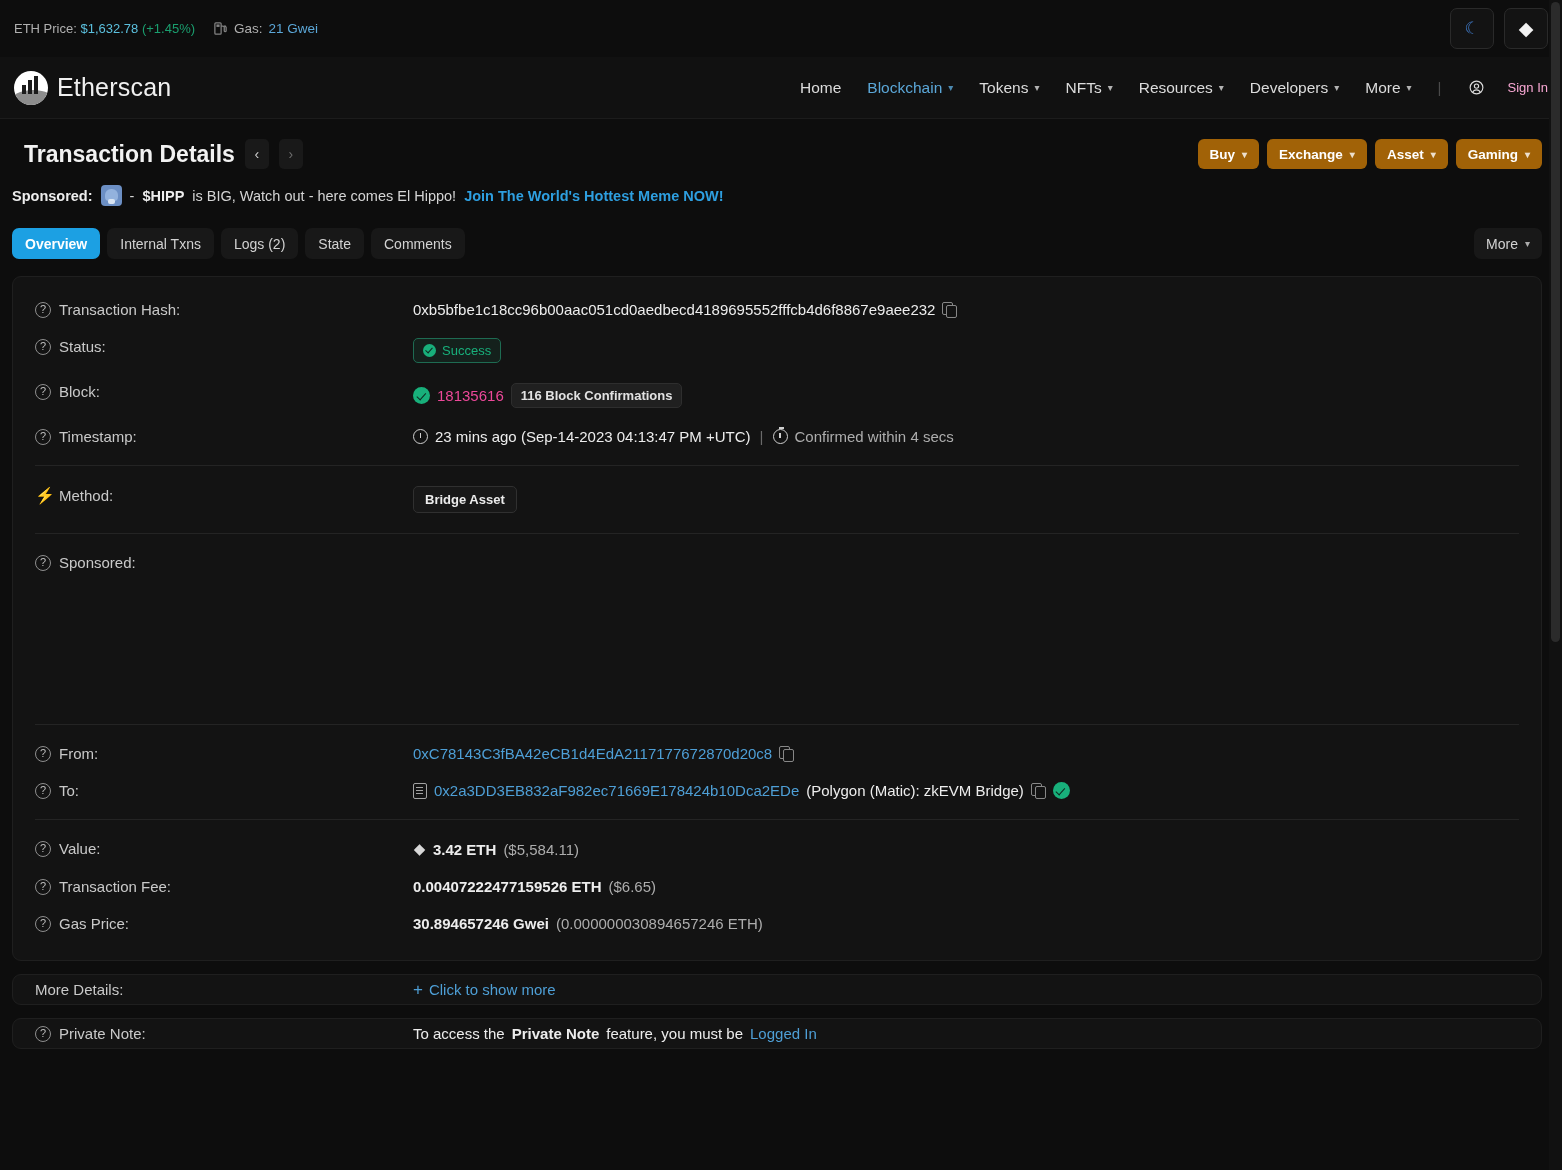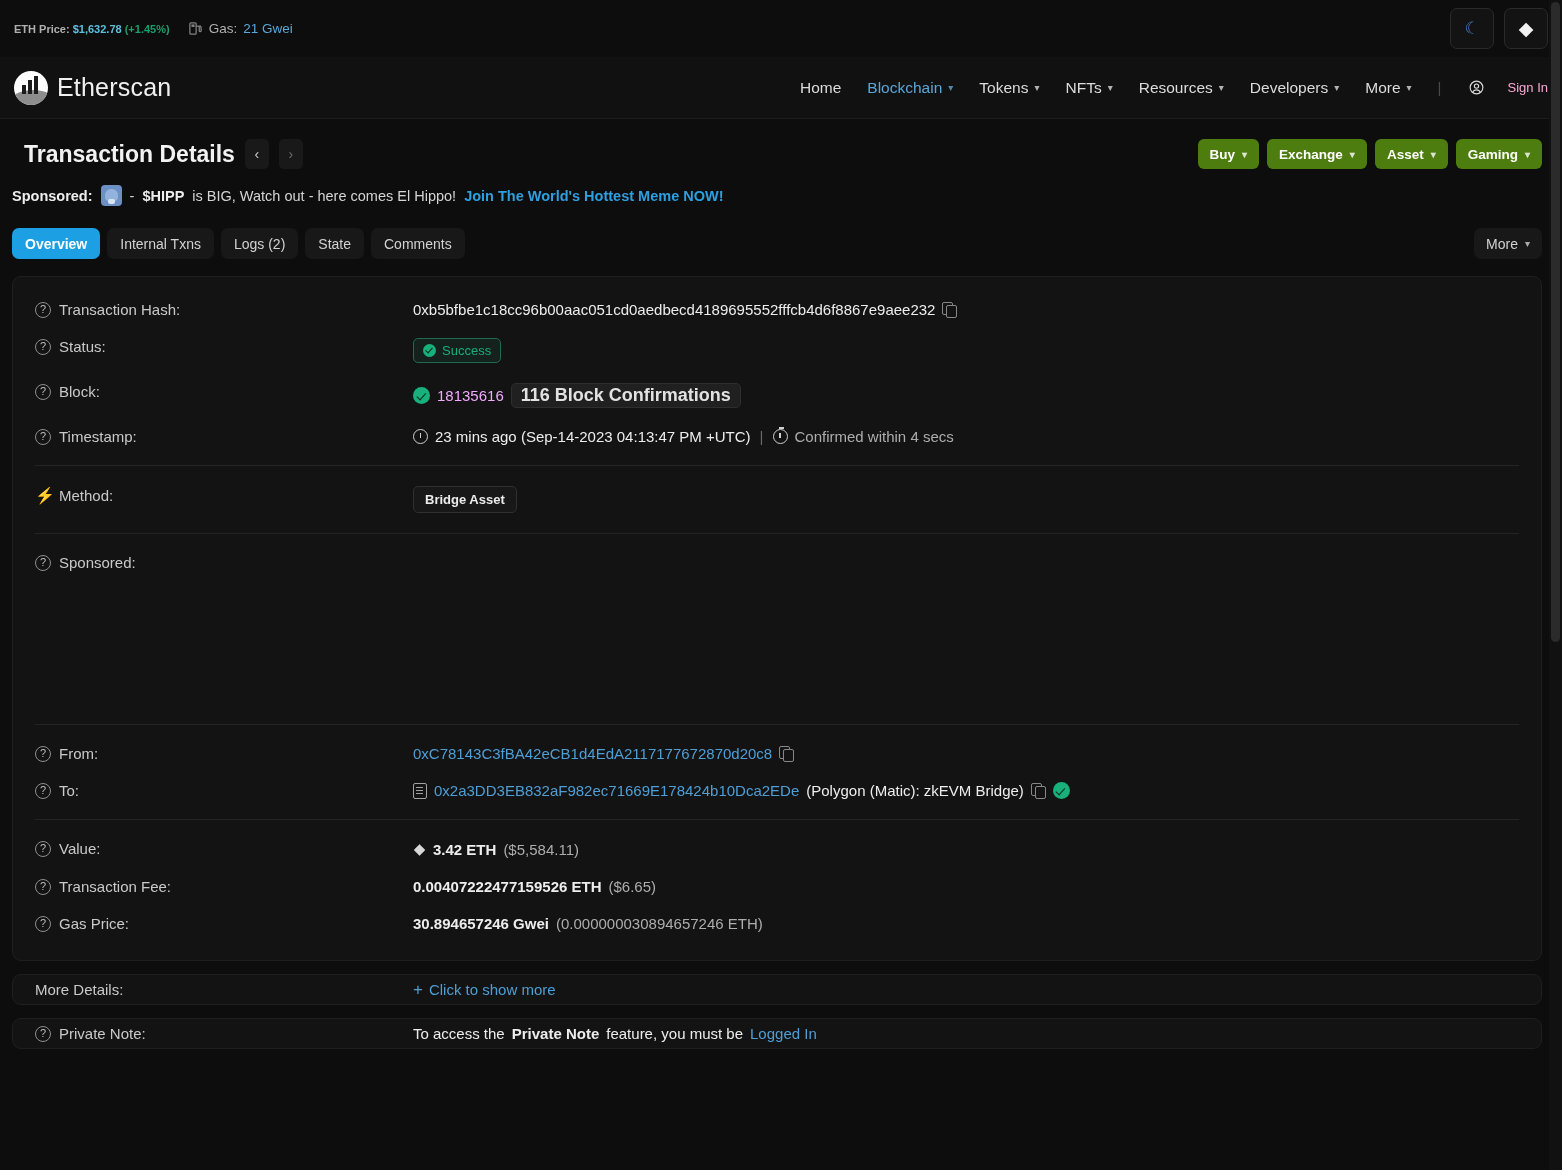--- a/index.html
+++ b/index.html
@@ -12,21 +12,21 @@
   }
 
   
   .topbar {
     height: 57px;
     display: flex; align-items: center;
     padding: 0 14px;
     background: #0d0d0d;
     gap: 10px;
   }
-  .ticker { font-size: 11px; color: #b0b0b0; white-space: nowrap; font-weight: bold; }
+  .ticker { font-size: 13px; color: #b0b0b0; white-space: nowrap; }
   .ticker .price { color: #5bc0de; }
   .ticker .up { color: #1a9e6e; }
   .gasgroup { display: flex; align-items: center; gap: 6px; font-size: 13.5px; color: #b0b0b0; margin-left: 8px;}
   .gas-val { color: #5ba7d8; }
   .gas-icon { width: 15px; height: 15px; opacity: .72; display:block;}
 
   .search-wrap { margin-left: auto; display: flex; align-items: center; gap: 10px; }
   .searchbox {
     width: 642px; height: 41px;
     background: #131313;
@@ -99,21 +99,21 @@
   .navchip {
     width: 24px; height: 30px; border-radius: 5px;
     background: #191919; color: #cfcfcf;
     display: flex; align-items: center; justify-content: center;
     font-size: 14px; cursor: pointer;
   }
   .navchip.dim { color: #6e6e6e; }
   .title-actions { margin-left: auto; display: flex; gap: 8px; }
   .blue-btn {
     height: 30px; padding: 0 12px; border-radius: 6px;
-    background: #4d7c0f; color: #fff; font-size: 13.5px; font-weight: 600;
+    background: #a16207; color: #fff; font-size: 13.5px; font-weight: 600;
     display: flex; align-items: center; gap: 7px; cursor: pointer;
     border: none; font-family: inherit;
   }
 
   
   .sponsor-strip {
     display: flex; align-items: center; gap: 8px;
     padding: 16px 12px 0 12px;
     font-size: 14.5px; color: #d4d4d4;
   }
@@ -189,26 +189,26 @@
   }
   .tick {
     width: 13px; height: 13px; border-radius: 50%; background: #18b07b;
     position: relative; flex: none;
   }
   .tick::after {
     content: ""; position: absolute; left: 4px; top: 2px;
     width: 3px; height: 6px; border: solid #0d2b21;
     border-width: 0 1.6px 1.6px 0; transform: rotate(42deg);
   }
-  .blocknum { color: #f0abfc; cursor: pointer; }
+  .blocknum { color: #ec4899; cursor: pointer; }
   .chip-grey {
     height: 25px; padding: 0 9px; border-radius: 5px;
     background: #202020; border: 1px solid #2e2e2e;
     display: inline-flex; align-items: center;
-    font-size: 18px; font-weight: 700; color: #e2e2e2;
+    font-size: 13px; font-weight: 700; color: #e2e2e2;
   }
   .chip-method {
     height: 27px; padding: 0 11px; border-radius: 5px;
     background: #181818; border: 1px solid #303030;
     display: inline-flex; align-items: center;
     font-size: 13px; font-weight: 700; color: #ececec;
   }
   .clock-ic, .stop-ic {
     width: 15px; height: 15px; border-radius: 50%;
     border: 1.4px solid #d0d0d0; position: relative; flex: none;

